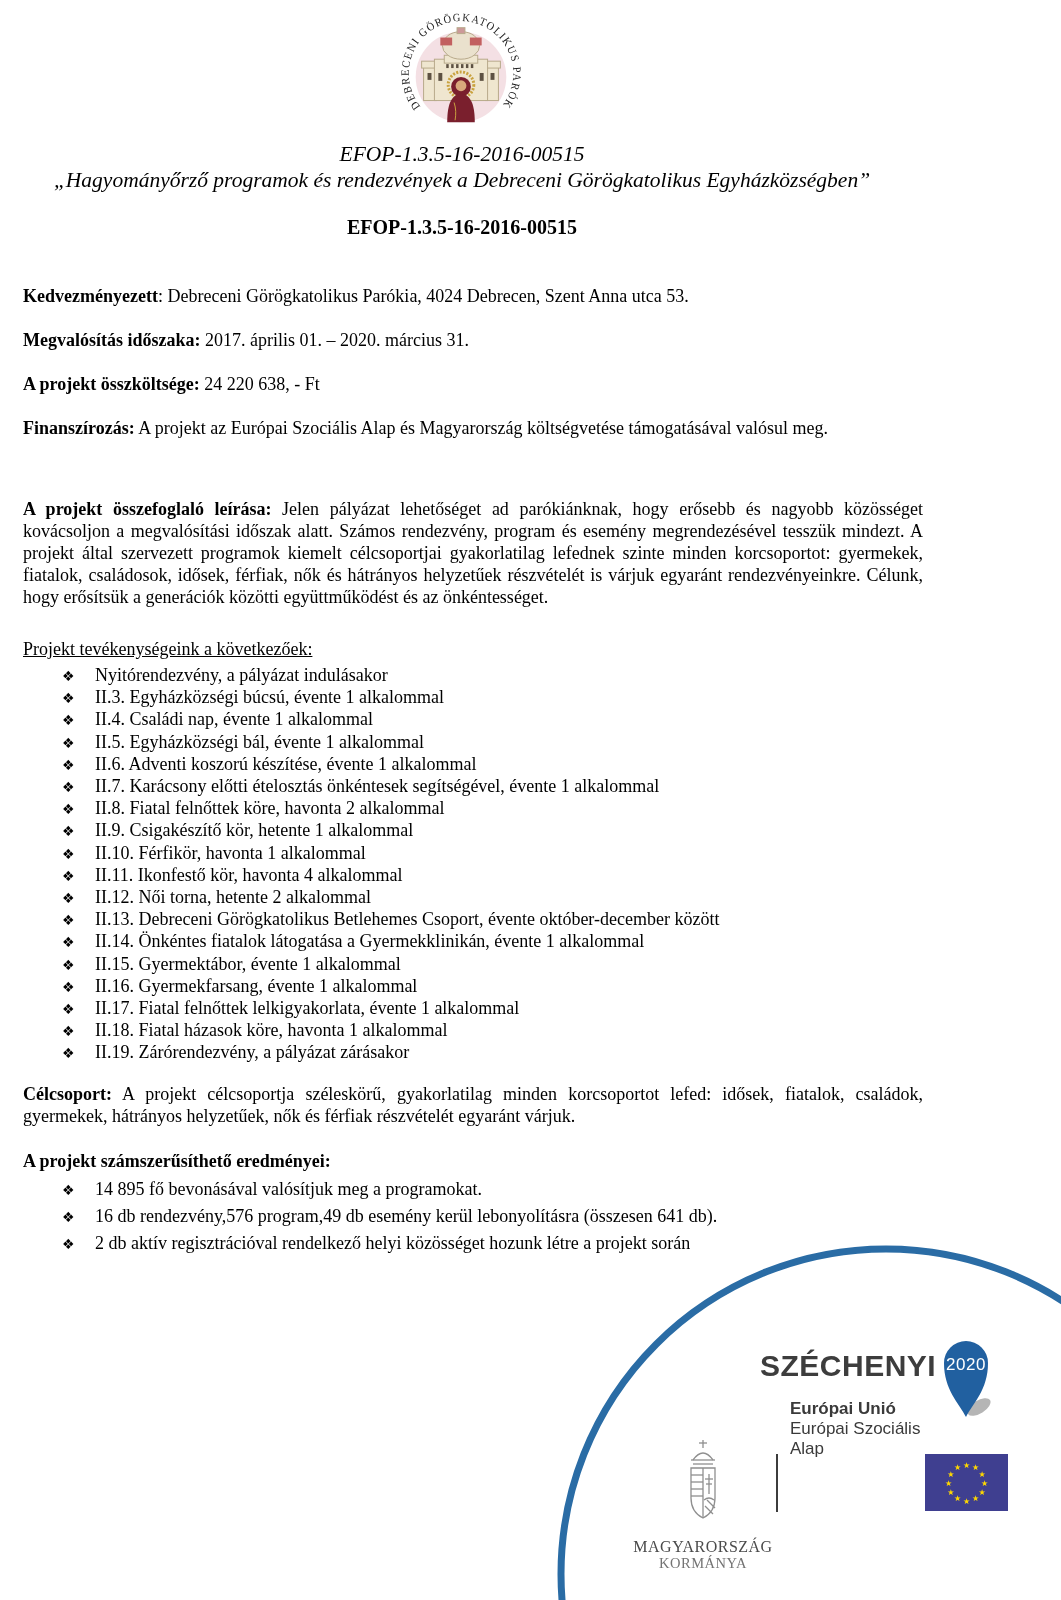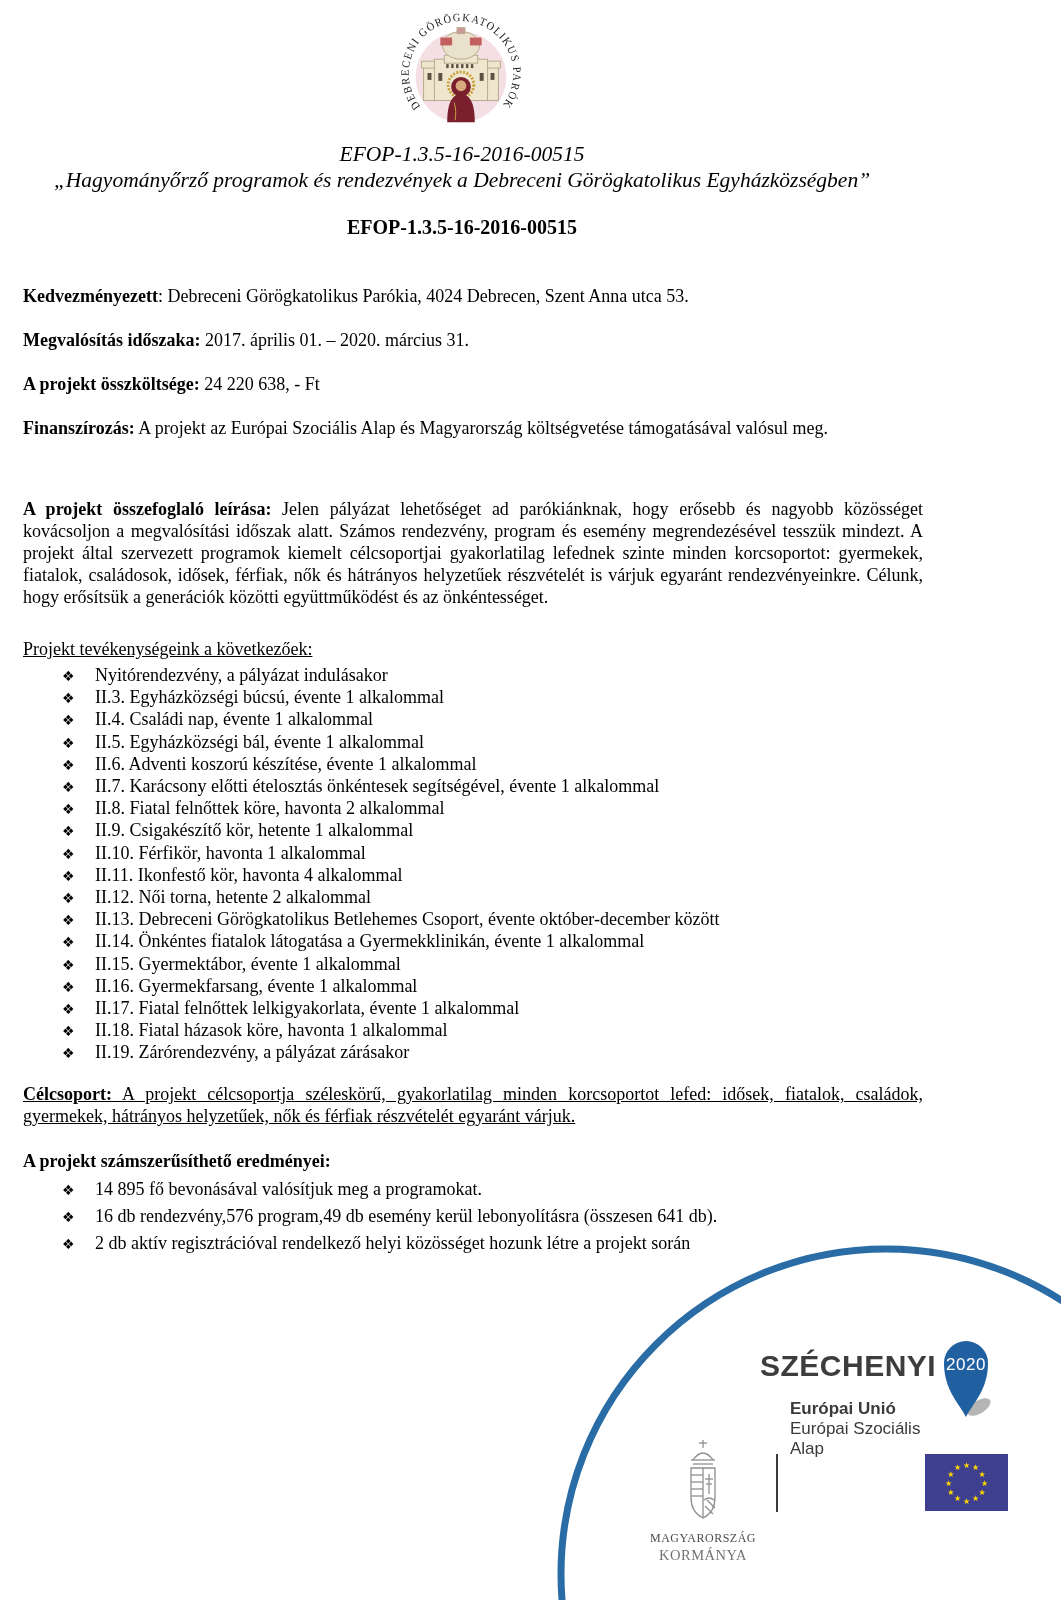--- a/index.html
+++ b/index.html
@@ -22,33 +22,33 @@
   .lead { font-weight:bold; }
   .summary { top:498px; text-align:justify; }
   .activities { top:638px; }
   .activities-header { text-decoration:underline; margin:0 0 4px 0; }
   ul.diamond { list-style:none; margin:0; padding:0; }
   ul.diamond li { position:relative; padding-left:72px; line-height:22.2px; }
   ul.diamond li .bullet {
     position:absolute; left:39px; top:1px;
     font-family:"DejaVu Sans", sans-serif; font-size:14px;
   }
-  .target-group { top:1083px; text-align:justify;text-decoration:underline; }
+  .target-group { top:1083px; text-align:justify; }
   .results { top:1150px; }
   .results-header { font-weight:bold; margin:0 0 6px 0; }
   .results ul.diamond li { margin-bottom:5px; }
   
   .arc-svg { position:absolute; left:0; top:0; width:1061px; height:1600px; pointer-events:none; }
   .szechenyi-text { position:absolute; left:760px; top:1349px;
     font-family:"Liberation Sans", sans-serif; font-weight:bold; font-size:30px;
     letter-spacing:0.5px; color:#3d3d3d; }
   .pin { position:absolute; left:936px; top:1333px; width:60px; height:86px; }
   .gov-logo { position:absolute; left:630px; top:1438px; width:146px; text-align:center; }
   .arms { width:38px; height:84px; margin:0 auto; display:block; }
-  .gov-line1 { font-size:12px; letter-spacing:0.5px; color:#4b4b4b; line-height:17px; margin-top:8px; }
+  .gov-line1 { font-size:16px; letter-spacing:0.5px; color:#4b4b4b; line-height:17px; margin-top:16px; }
   .gov-line2 { font-size:14.5px; letter-spacing:0.5px; color:#737373; line-height:16px; }
   .eu-divider { position:absolute; left:776px; top:1454px; width:2px; height:58px; background:#3c3c3c; }
   .eu-text { position:absolute; left:790px; top:1399px;
     font-family:"Liberation Sans", sans-serif; font-size:17px; line-height:20px; color:#3a3a3a; }
   .eu-text .b { font-weight:bold; }
   .eu-flag { position:absolute; left:925px; top:1454px; width:83px; height:57px; }
   .banner { position:absolute; left:774px; top:1610px; width:234px; height:27px;
     background:#2b3990; display:flex; align-items:center; justify-content:center; }
   .banner span { font-family:"Liberation Sans", sans-serif; font-weight:bold;
     font-size:16.5px; letter-spacing:1px; color:#ffffff; white-space:nowrap; }

